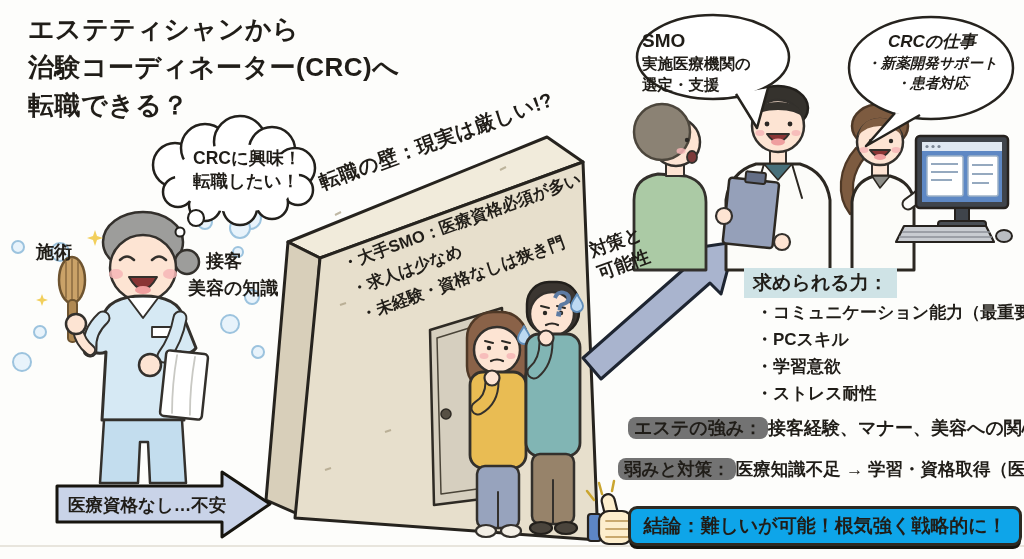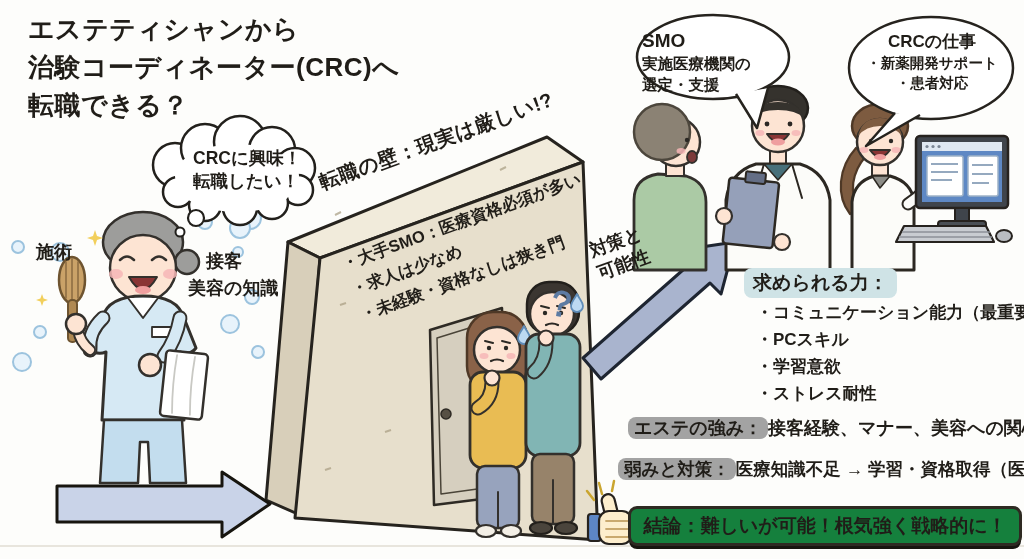--- a/index.html
+++ b/index.html
@@ -15,30 +15,30 @@
   .lbl-sekkyaku{left:206px;top:249px;font-size:18px;}
   .lbl-biyou{left:188px;top:276px;font-size:18px;}
   .thought{left:193px;top:147px;font-size:17.5px;line-height:23px;}
   .wall-head{left:320px;top:170px;font-size:20px;transform:rotate(-20deg);transform-origin:0 50%;letter-spacing:.5px;}
   .wall-bullets{left:338px;top:252px;font-size:16.5px;line-height:27px;transform:rotate(-20deg);transform-origin:0 0;}
   .taisaku{left:586px;top:240px;font-size:18px;line-height:24px;transform:rotate(-20deg);transform-origin:0 0;}
   .qmark{left:543px;top:280px;font-size:36px;font-weight:800;color:#5d7ba3;transform:rotate(10deg);}
   .smo-text{left:642px;top:29px;width:146px;}
   .smo-text .bt{font-size:19px;line-height:24px;font-weight:800;}
   .smo-text .bl{font-size:15.5px;line-height:21px;font-weight:700;}
-  .crc-text{left:850px;top:30px;width:164px;text-align:center;}
+  .crc-text{left:850px;top:30px;width:164px;text-align:center;font-style:italic;}
   .crc-text .bt{font-size:17px;line-height:23px;font-weight:800;}
   .crc-text .bl{font-size:14.5px;line-height:20px;font-weight:700;}
-  .skills-head{left:744px;top:268px;font-size:19px;background:#cfe3e6;border-radius:8px;padding:2px 9px;}
+  .skills-head{left:744px;top:268px;font-size:19px;background:#cfe3e6;border-radius:0;padding:2px 9px;}
   .skills-items{left:756px;top:299px;font-size:17px;line-height:27px;}
   .strengths{left:628px;top:416px;font-size:18px;}
   .weaknesses{left:618px;top:457px;font-size:17.5px;}
-  .pill{background:#a3a3a3;border-radius:8px;padding:1px 6px;}
+  .pill{background:#737373;border-radius:8px;padding:1px 6px;}
   .conclusion{
-    left:628px;top:506px;width:388px;height:34px;background:#15803d;
+    left:628px;top:506px;width:388px;height:34px;background:#0ea5e9;
     border:3px solid #2e2a22;border-radius:9px;display:flex;align-items:center;justify-content:center;
     font-size:19px;font-weight:800;box-shadow:0 4px 0 -1px #17150f;white-space:nowrap;
   }
   .arrow-lbl{left:68px;top:493px;font-size:17.5px;}
 </style>
 </head>
 <body>
 
 <div id="canvas">
 
@@ -302,20 +302,21 @@
 
   <div class="t thought">
     <div>CRCに興味！</div>
     <div>転職したい！</div>
   </div>
 
   <div class="t lbl-sejutsu">施術</div>
   <div class="t lbl-sekkyaku">接客</div>
   <div class="t lbl-biyou">美容の知識</div>
 
+  <div class="t arrow-lbl">医療資格なし…不安</div>
 
   <div class="t wall-head">転職の壁：現実は厳しい!?</div>
   <div class="t wall-bullets">
     <div>・大手SMO：医療資格必須が多い</div>
     <div>・求人は少なめ</div>
     <div>・未経験・資格なしは狭き門</div>
   </div>
   <div class="t qmark">？</div>
 
   <div class="t taisaku">

